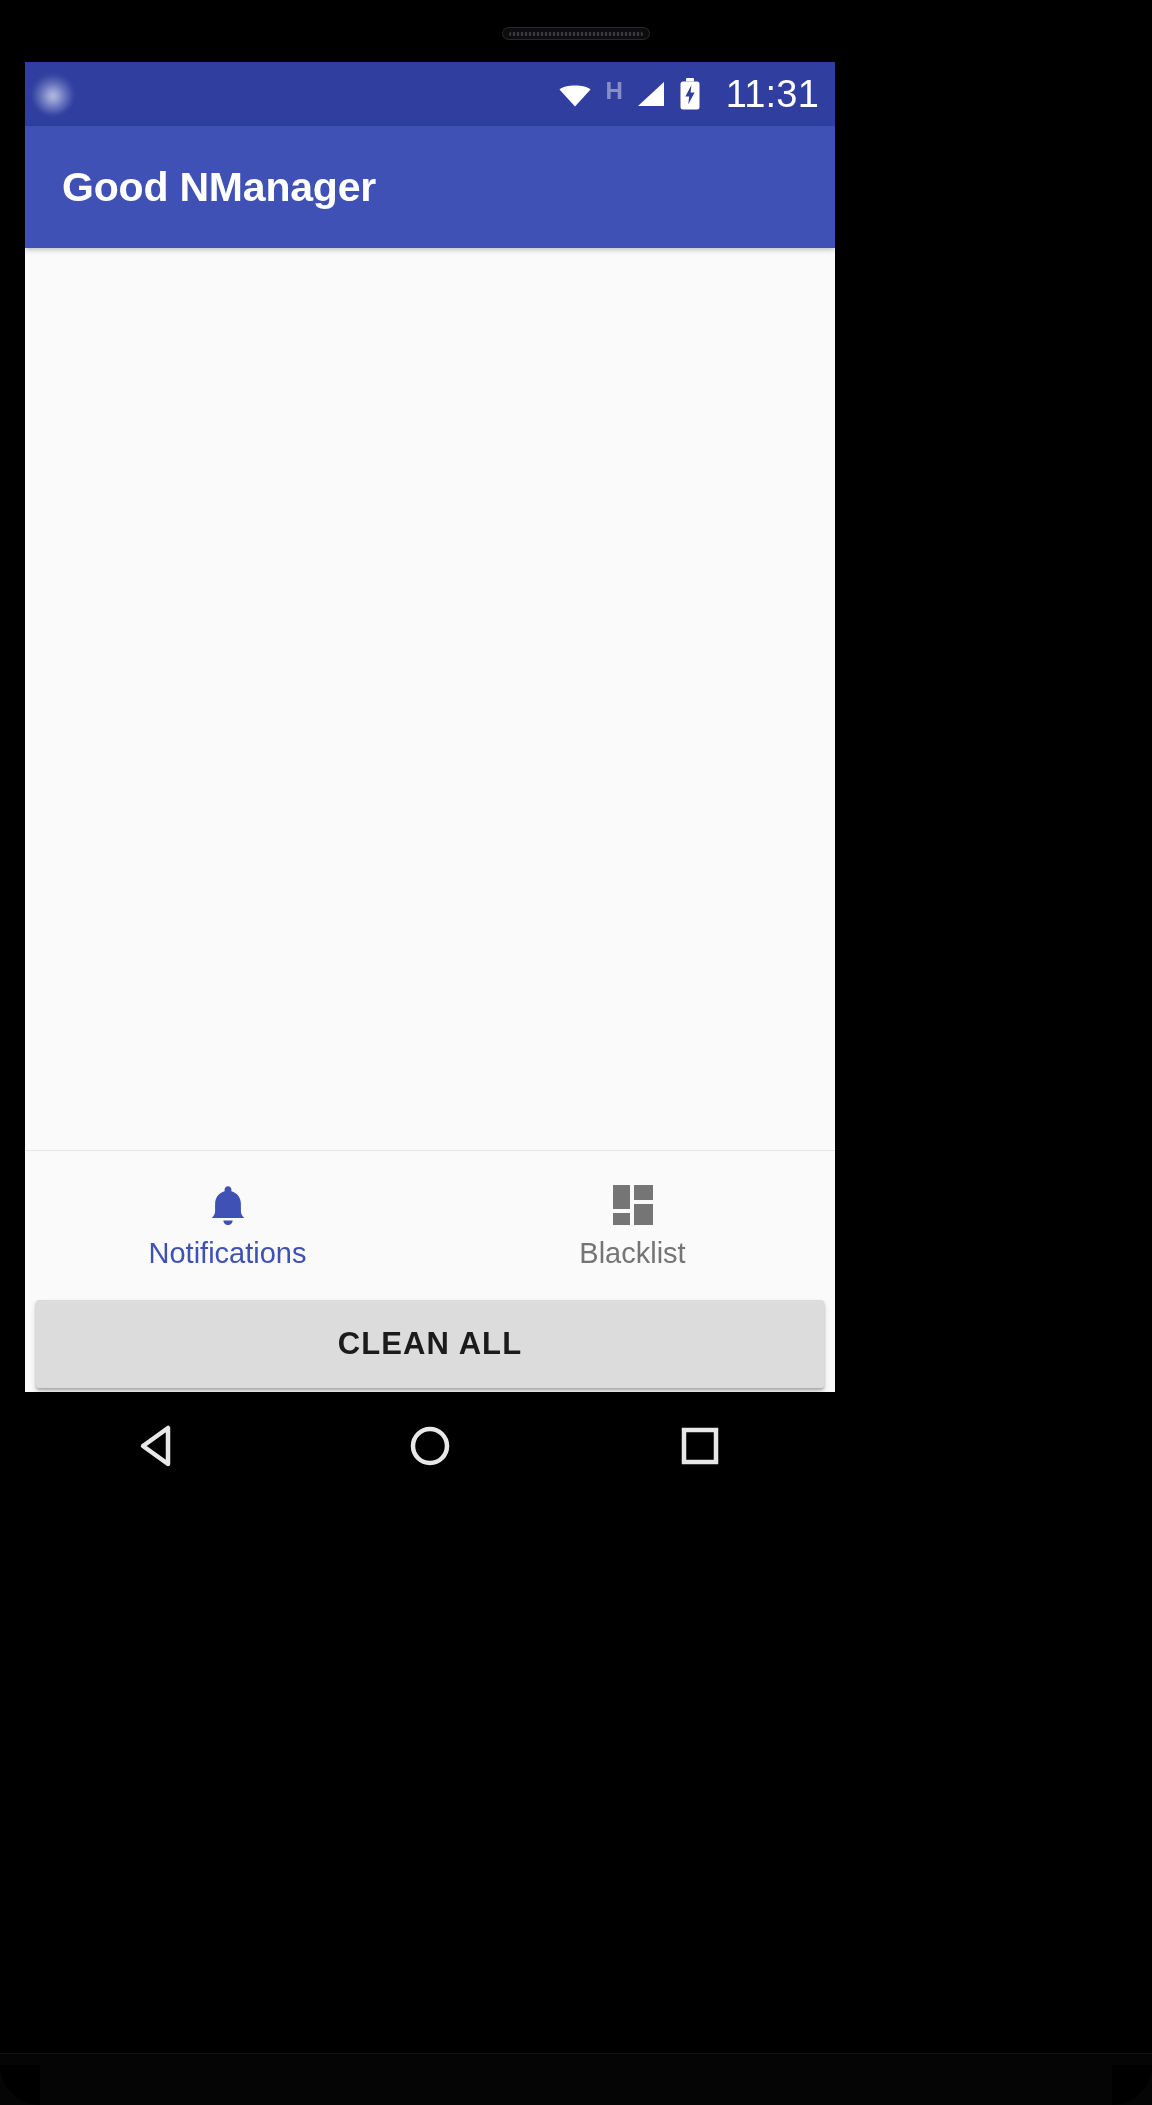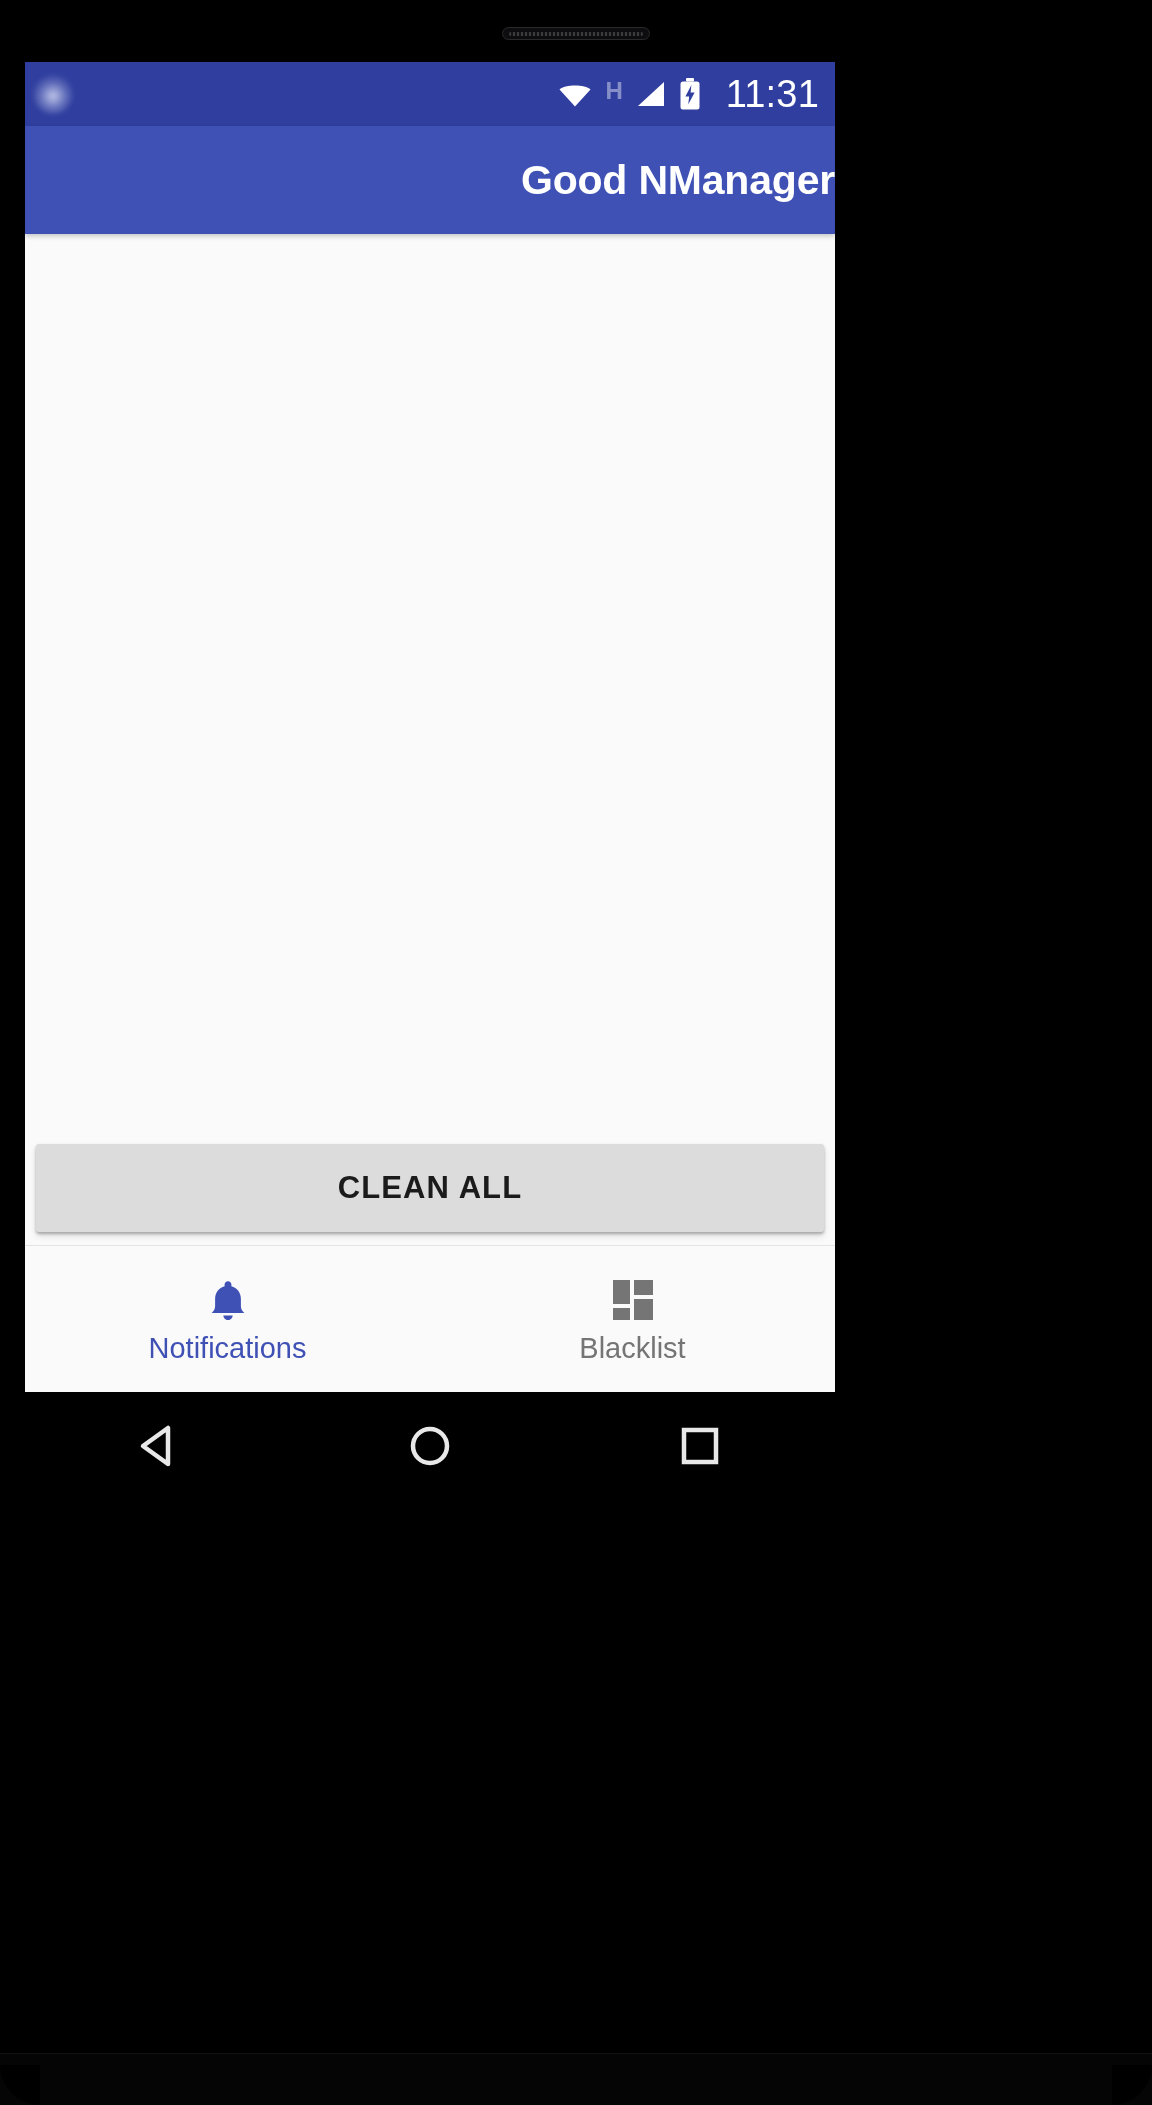--- a/index.html
+++ b/index.html
@@ -116,29 +116,28 @@
     font-size: 38px;
     color: #ffffff;
     font-weight: 400;
     margin-left: 12px;
     letter-spacing: 0.2px;
     line-height: 1;
   }
 
   
   #appbar {
-    height: 108px;
+    height: 122px;
     background: #3f51b5;
     display: flex;
     align-items: center;
     padding-left: 37px;
     box-shadow: 0 2px 5px rgba(0,0,0,0.22);
     position: relative;
     z-index: 5;
-    justify-content: flex-end;
   }
   #appbar .title {
     color: #ffffff;
     font-size: 41px;
     font-weight: bold;
     letter-spacing: -0.2px;
   }
 
   
   #content {
@@ -274,24 +273,20 @@
     </div>
 
     <div id="appbar">
       <span class="title">Good NManager</span>
     </div>
 
     <div id="content">
       <div id="notification-list"></div>
     </div>
 
-    <div id="cleanall-wrap">
-      <button id="cleanall-button">CLEAN ALL</button>
-    </div>
-
     <div id="bottomnav">
 
       <div class="navitem active">
         <span class="nav-icon">
           <svg class="bell-svg" viewBox="0 0 42 46">
             <path d="M21 4.2 c 1.9 0 3.4 1.5 3.4 3.4 v 1.6 c 5.6 1.5 9.5 6.6 9.5 12.6 v 7.2 c 0 2.3 0.9 4.4 2.5 6 l 0.9 0.9 H 4.7 l 0.9 -0.9 c 1.6 -1.6 2.5 -3.7 2.5 -6 v -7.2 c 0 -6 3.9 -11.1 9.5 -12.6 V 7.6 c 0 -1.9 1.5 -3.4 3.4 -3.4 z" fill="#3f51b5"></path>
             <path d="M16.4 38.4 h 9.2 c 0 2.6 -2.1 4.6 -4.6 4.6 s -4.6 -2.1 -4.6 -4.6 z" fill="#3f51b5"></path>
           </svg>
         </span>
         <span class="nav-label">Notifications</span>
@@ -303,20 +298,24 @@
             <rect x="2" y="2" width="17" height="24" fill="#757575"></rect>
             <rect x="23" y="2" width="19" height="15" fill="#757575"></rect>
             <rect x="2" y="30" width="17" height="12" fill="#757575"></rect>
             <rect x="23" y="21" width="19" height="21" fill="#757575"></rect>
           </svg>
         </span>
         <span class="nav-label">Blacklist</span>
       </div>
 
     </div>
+
+    <div id="cleanall-wrap">
+      <button id="cleanall-button">CLEAN ALL</button>
+    </div>
   </div>
 
   <div id="sysnav">
     <div class="sysbtn">
       <svg width="52" height="52" viewBox="0 0 52 52">
         <path d="M34 8 L34 44 L9 26 Z" fill="none" stroke="#e8e8e8" stroke-width="4.5" stroke-linejoin="round"></path>
       </svg>
     </div>
     <div class="sysbtn">
       <svg width="52" height="52" viewBox="0 0 52 52">

